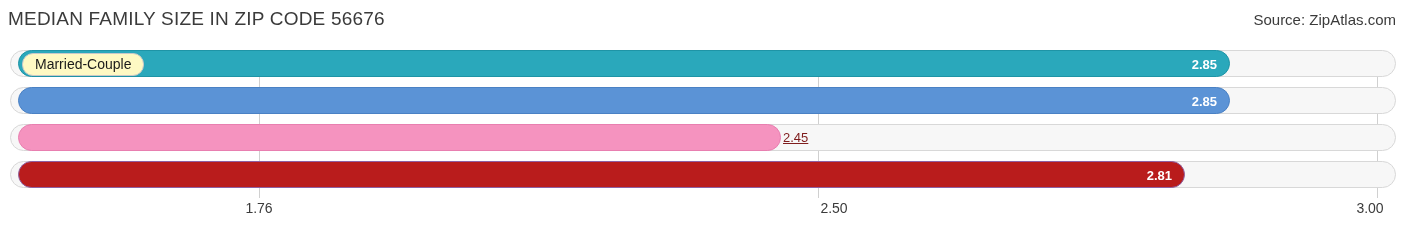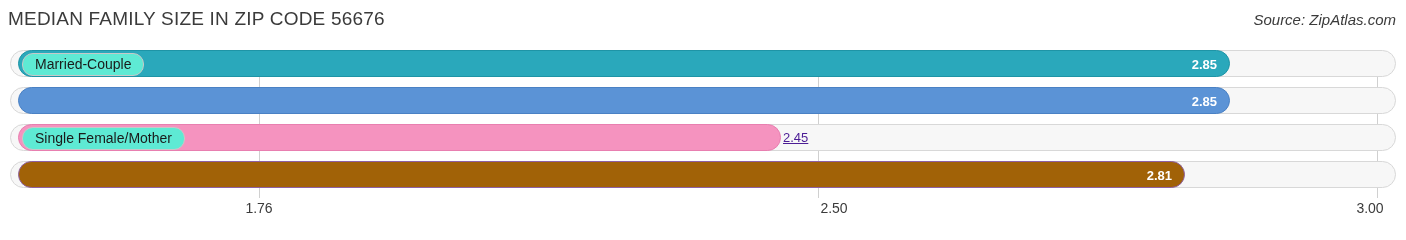--- a/index.html
+++ b/index.html
@@ -26,21 +26,20 @@
     font-size: 19px;
     color: #3b3b3b;
     letter-spacing: 0.2px;
     white-space: nowrap;
   }
   .source {
     position: absolute;
     right: 10px;
     top: 11px;
     font-size: 15px;
-    font-style: italic;
     color: #3b3b3b;
     white-space: nowrap;
   }
   .plot {
     position: absolute;
     left: 10px;
     top: 50px;
     width: 1386px;
     height: 148px;
   }
@@ -86,32 +85,32 @@
     font-weight: bold;
     color: #ffffff;
     white-space: nowrap;
   }
   .bar-value-out {
     position: absolute;
     top: 0;
     height: 27px;
     line-height: 27px;
     font-size: 13px;
-    color: #4c1d95;
+    color: #7f1d1d;
     white-space: nowrap;
     text-decoration: underline;
   }
   .label-pill {
     position: absolute;
     left: 12px;
     top: 3px;
     height: 21px;
     line-height: 21px;
     padding: 0 12px;
-    background: #5eead4;
+    background: #fef9c3;
     border: 1px solid #c8c8c8;
     border-radius: 11px;
     font-size: 14px;
     color: #1a1a1a;
     white-space: nowrap;
   }
   .axis {
     position: absolute;
     left: 10px;
     top: 198px;
@@ -153,26 +152,25 @@
       <div class="track"></div>
       <div class="bar" style="width:1212px; background:#5b93d6; border:1px solid #4a81c4;">
         <span class="bar-value-in">2.85</span>
       </div>
     </div>
 
     <div class="row" style="top:74px;">
       <div class="track"></div>
       <div class="bar" style="width:763px; background:#f593bf; border:1px solid #e87fb0;"></div>
       <span class="bar-value-out" style="left:773px;">2.45</span>
-      <div class="label-pill">Single Female/Mother</div>
     </div>
 
     <div class="row" style="top:111px;">
       <div class="track"></div>
-      <div class="bar" style="width:1167px; background:#a16207; border:1px solid #8d60a3;">
+      <div class="bar" style="width:1167px; background:#b91c1c; border:1px solid #8d60a3;">
         <span class="bar-value-in">2.81</span>
       </div>
     </div>
 
   </div>
 
   <div class="axis">
     <span class="tick" style="left:249px;">1.76</span>
     <span class="tick" style="left:808px;margin-left:16px;">2.50</span>
     <span class="tick" style="left:1360px;">3.00</span>

